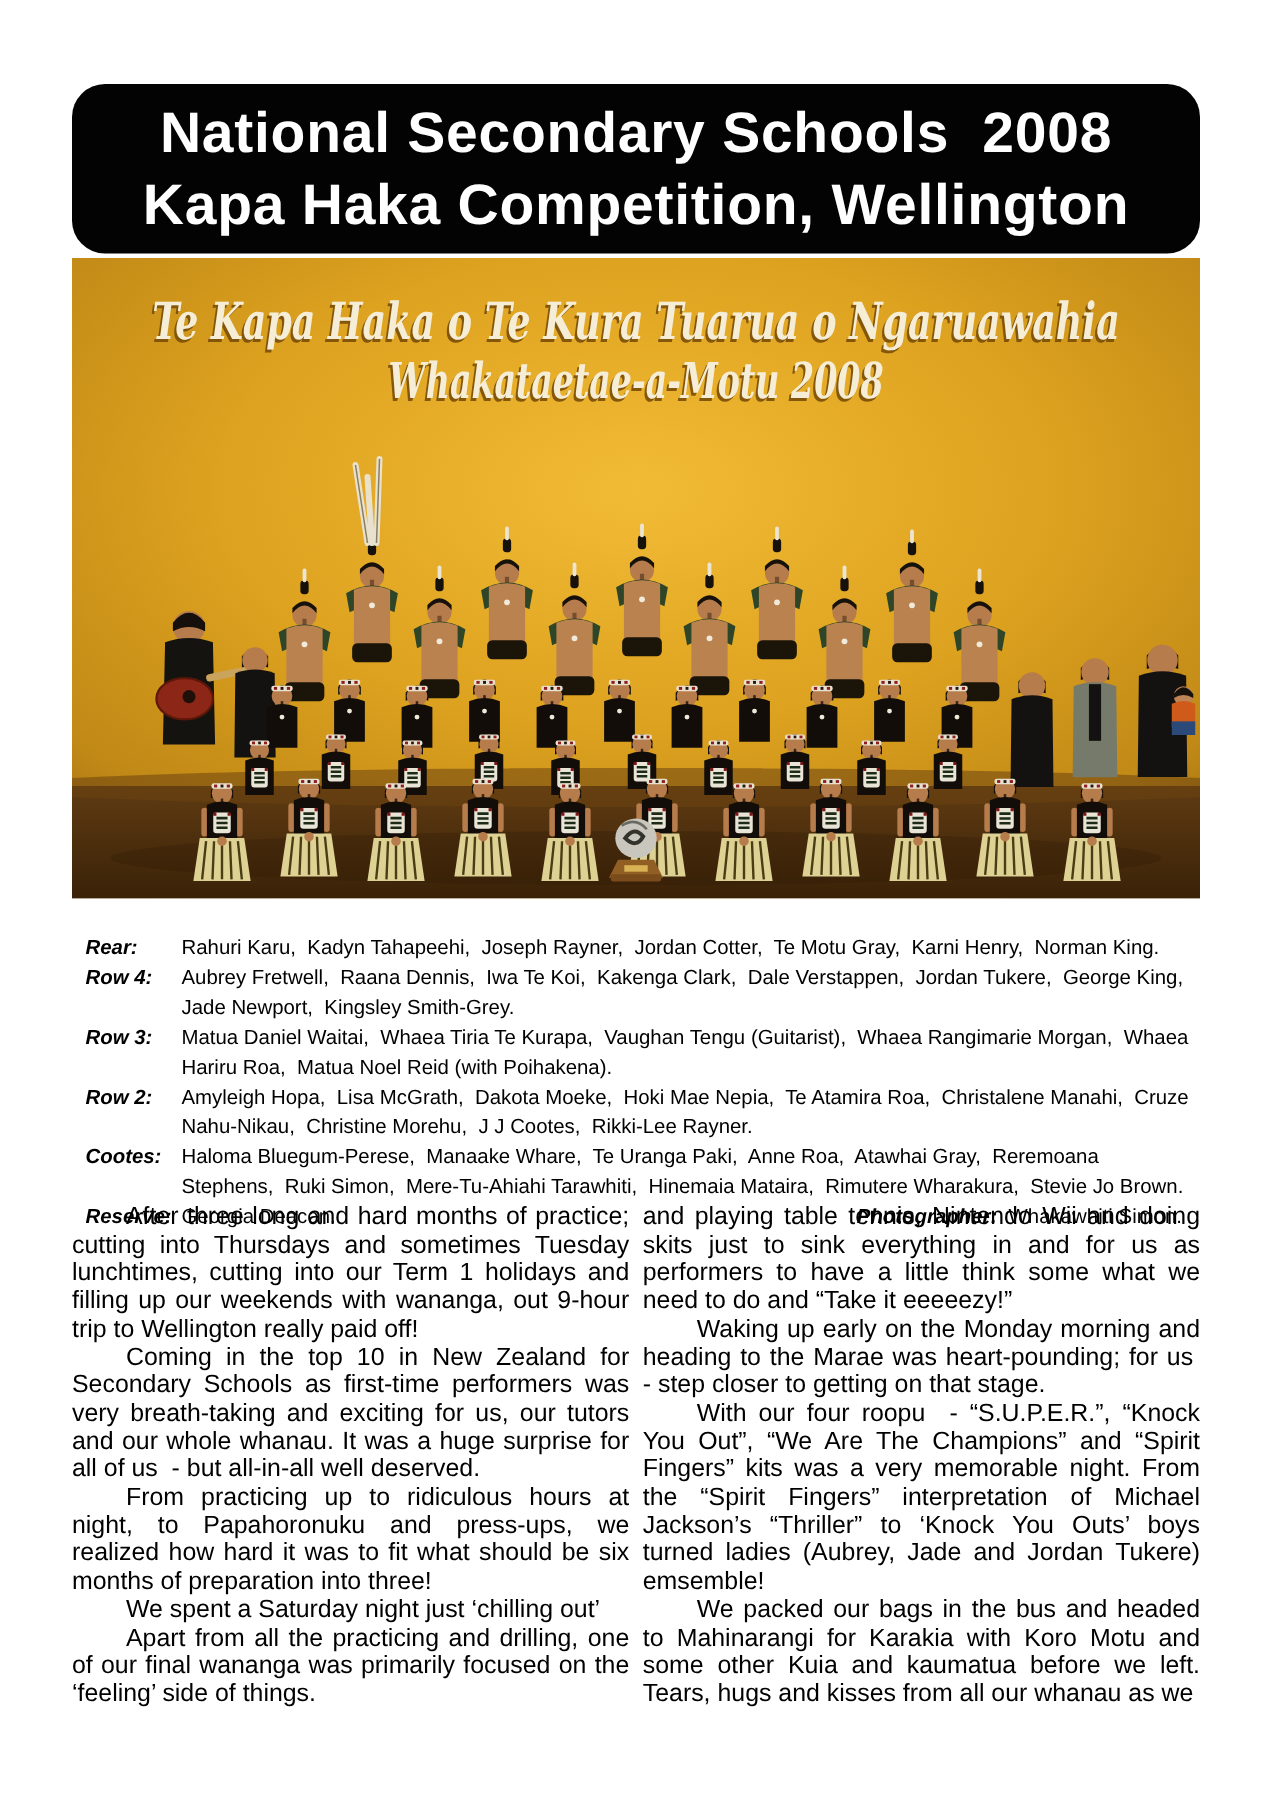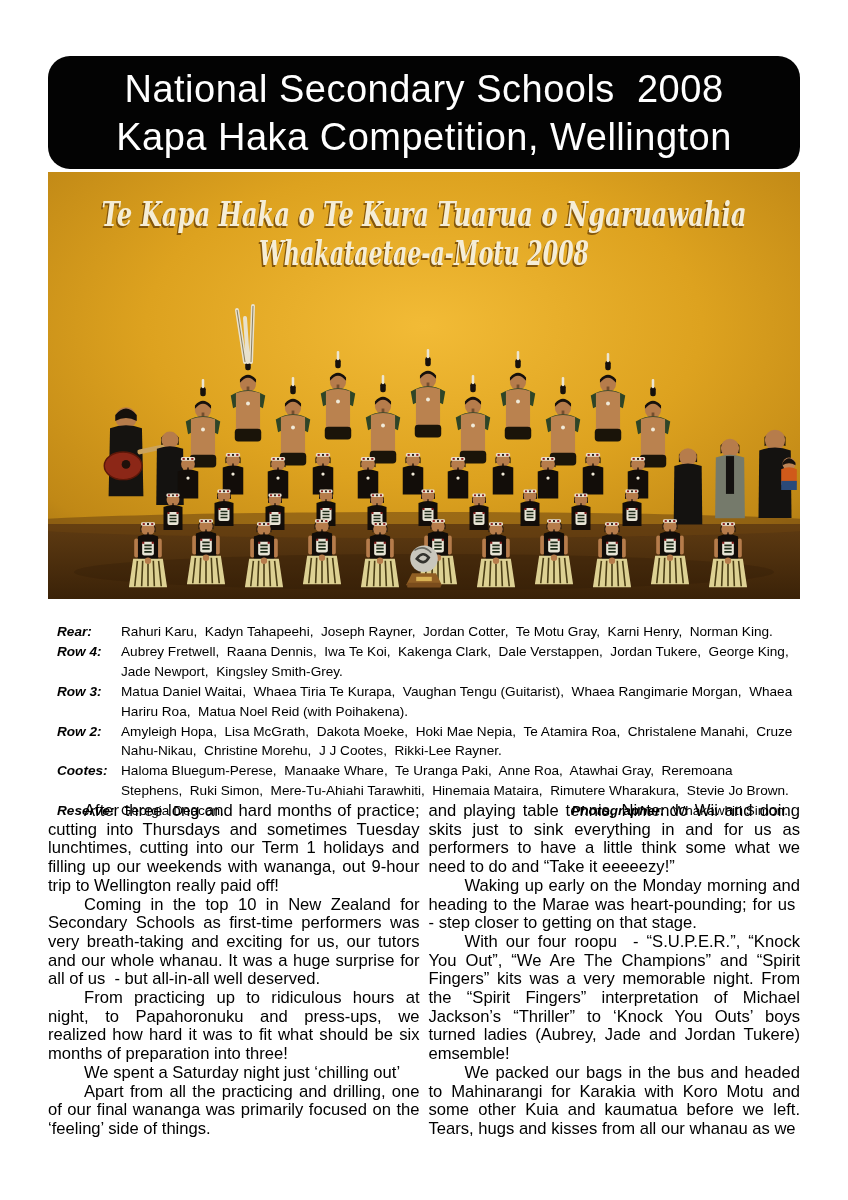--- a/index.html
+++ b/index.html
@@ -2,21 +2,21 @@
 <html><head>
 <meta charset="utf-8">
 <style>
   html,body{margin:0;padding:0;background:#ffffff;}
   .page{position:relative;width:848px;height:1200px;background:#ffffff;overflow:hidden;
         font-family:"Liberation Sans",sans-serif;color:#000;}
   
   .banner{position:absolute;left:48px;top:56px;width:752px;height:113px;background:#030303;
           border-radius:22px;display:flex;flex-direction:column;justify-content:center;
           align-items:center;text-align:center;}
-  .banner .line{color:#ffffff;font-weight:normal;font-size:38px;line-height:48px;
+  .banner .line{color:#ffffff;font-weight:bold;font-size:38px;line-height:48px;
           font-family:"Liberation Sans",sans-serif;letter-spacing:0.5px;white-space:pre;}
   
   .photo{position:absolute;left:48px;top:172px;width:752px;height:390px;}
   .photo svg{display:block;}
   .photo-title{font-family:"DejaVu Serif",serif;font-style:italic;font-weight:bold;}
   
   .captions{position:absolute;left:48px;top:622px;width:752px;font-size:13.6px;
             line-height:19.9px;color:#000;}
   .cap-row{display:flex;align-items:flex-start;}
   .cap-label{flex:0 0 64px;padding-left:9px;font-weight:bold;font-style:italic;white-space:nowrap;}

